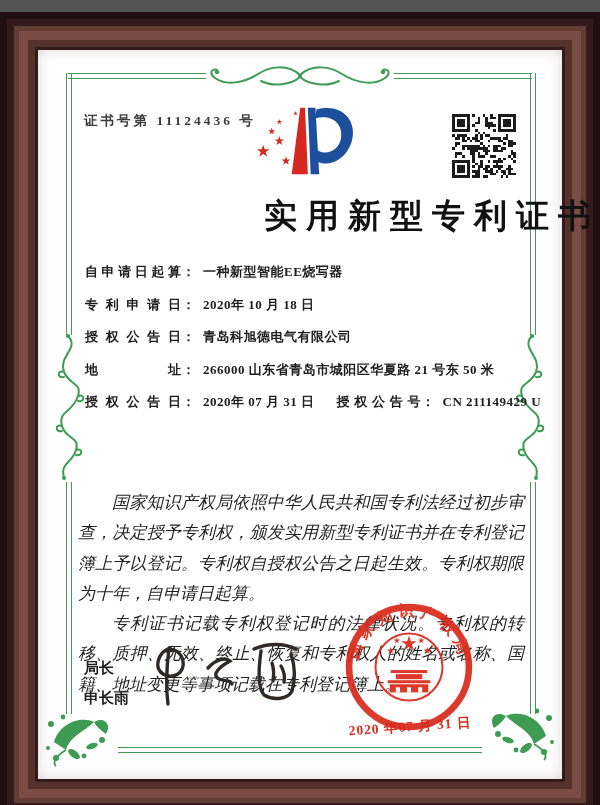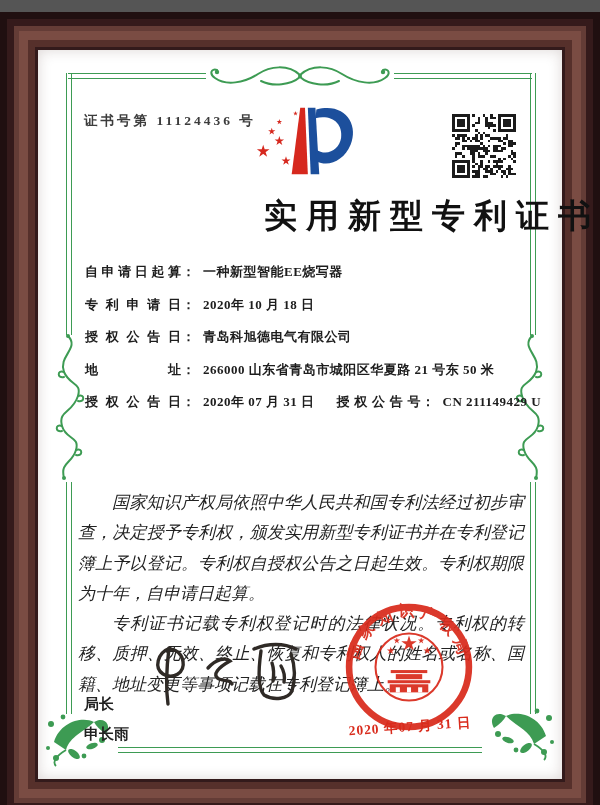--- a/index.html
+++ b/index.html
@@ -41,21 +41,21 @@
   .fvalue{margin-left:6px;letter-spacing:.5px;}
   .pair2{margin-left:22px;}
   .flabel.narrow{width:84px;font-family:Liberation Serif, serif;}
 
   
   .paras{position:absolute;left:78px;top:476px;width:446px;font-size:17px;line-height:1.78;
          color:#222;text-align:justify;}
   .paras p{margin:0;text-indent:2em;font-style:italic;}
 
   
-  .signer{position:absolute;left:84px;top:677px;font-size:15px;font-weight:600;color:#222;line-height:30px;}
+  .signer{position:absolute;left:84px;top:641px;font-size:15px;font-weight:600;color:#222;line-height:30px;}
   .signature{position:absolute;left:140px;top:620px;width:195px;height:82px;}
   .seal{position:absolute;left:343px;top:589px;width:132px;height:132px;opacity:.93;}
   .sealdate{position:absolute;left:344px;top:706px;width:132px;text-align:center;
             color:#d92b1c;font-size:13.5px;font-weight:bold;transform:rotate(-4deg);letter-spacing:1px;}
 </style>
 </head>
 <body>
 
 <div class="canvas">
   <div class="paper"></div>

